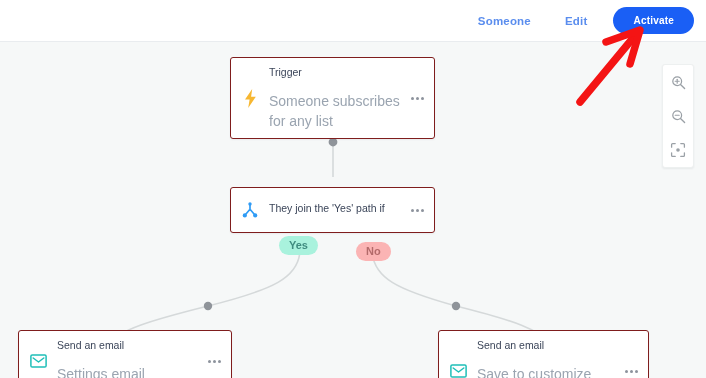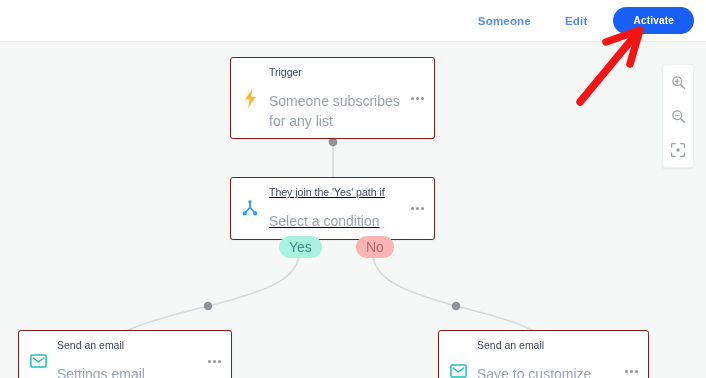--- a/index.html
+++ b/index.html
@@ -137,43 +137,43 @@
   .dots i {
     display: block;
     width: 3px;
     height: 3px;
     border-radius: 50%;
     background: #8d939d;
   }
 
   
   #node-trigger   { left: 230px; top: 15px;  width: 205px; min-height: 51px; }
-  #node-condition { left: 230px; top: 135px; width: 205px; min-height: 46px; text-decoration: underline; }
+  #node-condition { left: 230px; top: 145px; width: 205px; min-height: 46px; }
   #node-email-yes { left: 18px;  top: 288px; width: 214px; min-height: 46px; }
   #node-email-no  { left: 438px; top: 288px; width: 211px; min-height: 46px; }
 
   
   .branch-label {
     position: absolute;
     border-radius: 999px;
-    font-size: 14px;
-    font-weight: normal;
+    font-size: 11px;
+    font-weight: bold;
     padding: 4px 10px;
     z-index: 12;
     cursor: pointer;
     user-select: none;
     line-height: 1;
   }
   .branch-yes {
     left: 279px; top: 194px;
     background: #a9f2dd;
     color: #3f8c80;
   }
   .branch-no {
-    left: 356px; top: 194px;
+    left: 356px; top: 200px;
     background: #fbb4b4;
     color: #b36a6a;
   }
 
   
   .zoom-controls {
     position: absolute;
     right: 12px;
     top: 22px;
     width: 30px;
@@ -253,21 +253,20 @@
       <div class="node-icon">
         <svg width="16" height="16" viewBox="0 0 16 16" aria-hidden="true">
           <path d="M8 2.2 L8 7.2 M8 7.2 L3.3 12.8 M8 7.2 L12.7 12.8" stroke="#2f9bf5" stroke-width="1.7" fill="none" stroke-linecap="round"></path>
           <circle cx="8" cy="2.0" r="1.7" fill="#2f9bf5"></circle>
           <circle cx="2.8" cy="13.4" r="2.1" fill="#2f9bf5"></circle>
           <circle cx="13.2" cy="13.4" r="2.1" fill="#2f9bf5"></circle>
         </svg>
       </div>
       <div class="node-body">
         <div class="node-title">They join the 'Yes' path if</div>
-        <div class="node-sub">Select a condition</div>
       </div>
       <div class="node-menu">
         <span class="dots">
             <i></i>
             <i></i>
             <i></i>
           </span>
       </div>
     </div>
 

